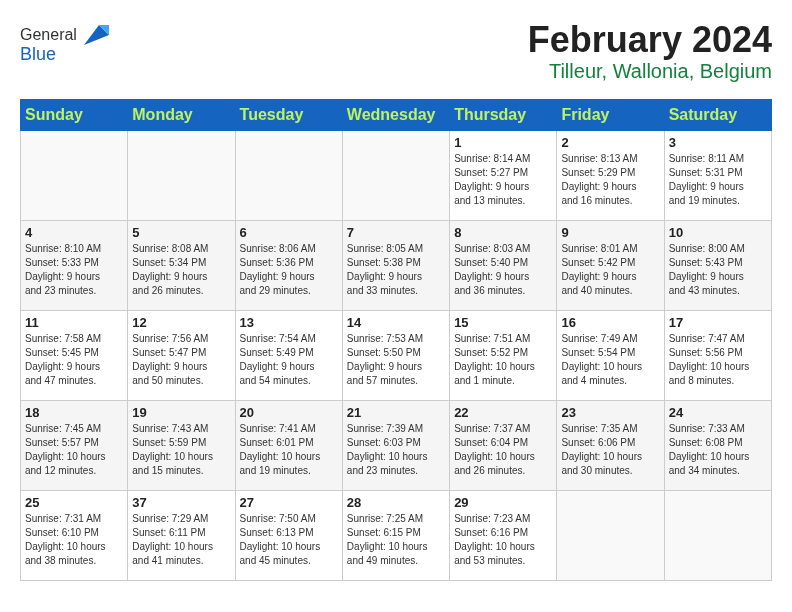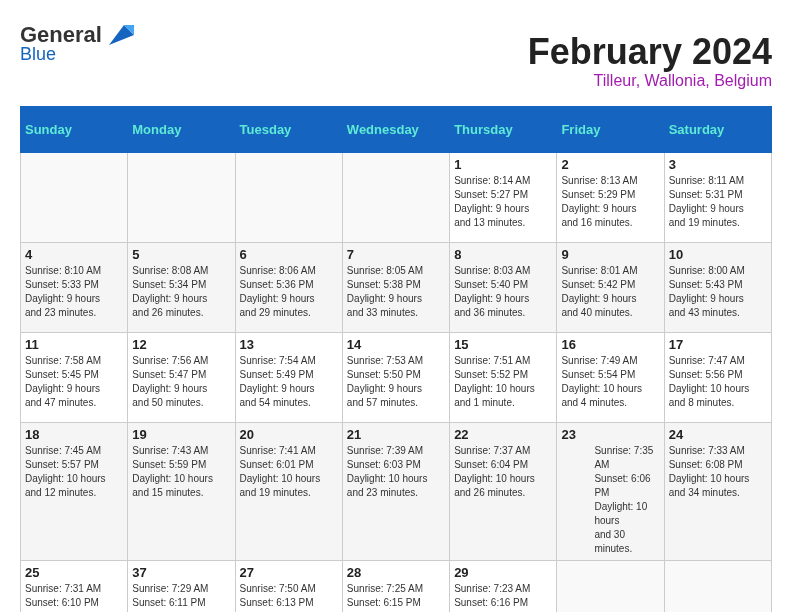--- a/index.html
+++ b/index.html
@@ -14,59 +14,58 @@
       display: flex;
       justify-content: space-between;
       align-items: flex-start;
       margin-bottom: 16px;
     }
     .logo {
       display: flex;
       align-items: center;
     }
     .logo-text-general {
-      font-size: 22px;
-      font-weight: bold;
+      font-size: 16px;
+      font-weight: normal;
       color: #333;
     }
     .logo-text-blue {
       font-size: 18px;
       font-weight: normal;
       color: #1565c0;
     }
     .logo-icon {
       width: 30px;
       height: 30px;
       margin-left: 2px;
     }
     .title-area {
       text-align: right;
-      margin-top: 12px;
     }
     .main-title {
       font-size: 36px;
       font-weight: bold;
       color: #222;
       line-height: 1.1;
     }
     .subtitle {
-      font-size: 16px;
-      color: #a21caf;
+      font-size: 20px;
+      color: #15803d;
     }
     table {
       width: 100%;
       border-collapse: collapse;
       table-layout: fixed;
     }
     th {
       background-color: #1565c0;
-      color: #5eead4;
-      font-size: 13px;
+      color: #bef264;
+      font-size: 16px;
       font-weight: bold;
-      padding: 15px 4px;
+      padding: 6px 4px;
       text-align: left;
       border: 1px solid #1565c0;
     }
     td {
       border: 1px solid #ccc;
       vertical-align: top;
       padding: 4px 4px;
       height: 90px;
       font-size: 10.5px;
       color: #333;
@@ -289,21 +288,21 @@
         </td>
         <td>
           <span class="day-number">22</span>
           <div class="day-info" style="white-space: pre-line;">Sunrise: 7:37 AM
 Sunset: 6:04 PM
 Daylight: 10 hours
 and 26 minutes.</div>
         </td>
         <td>
           <span class="day-number">23</span>
-          <div class="day-info" style="white-space: pre-line; margin-left: 33px;">Sunrise: 7:35 AM
+          <div class="day-info" style="white-space: pre-line;">Sunrise: 7:35 AM
 Sunset: 6:06 PM
 Daylight: 10 hours
 and 30 minutes.</div>
         </td>
         <td>
           <span class="day-number">24</span>
           <div class="day-info" style="white-space: pre-line;">Sunrise: 7:33 AM
 Sunset: 6:08 PM
 Daylight: 10 hours
 and 34 minutes.</div>

